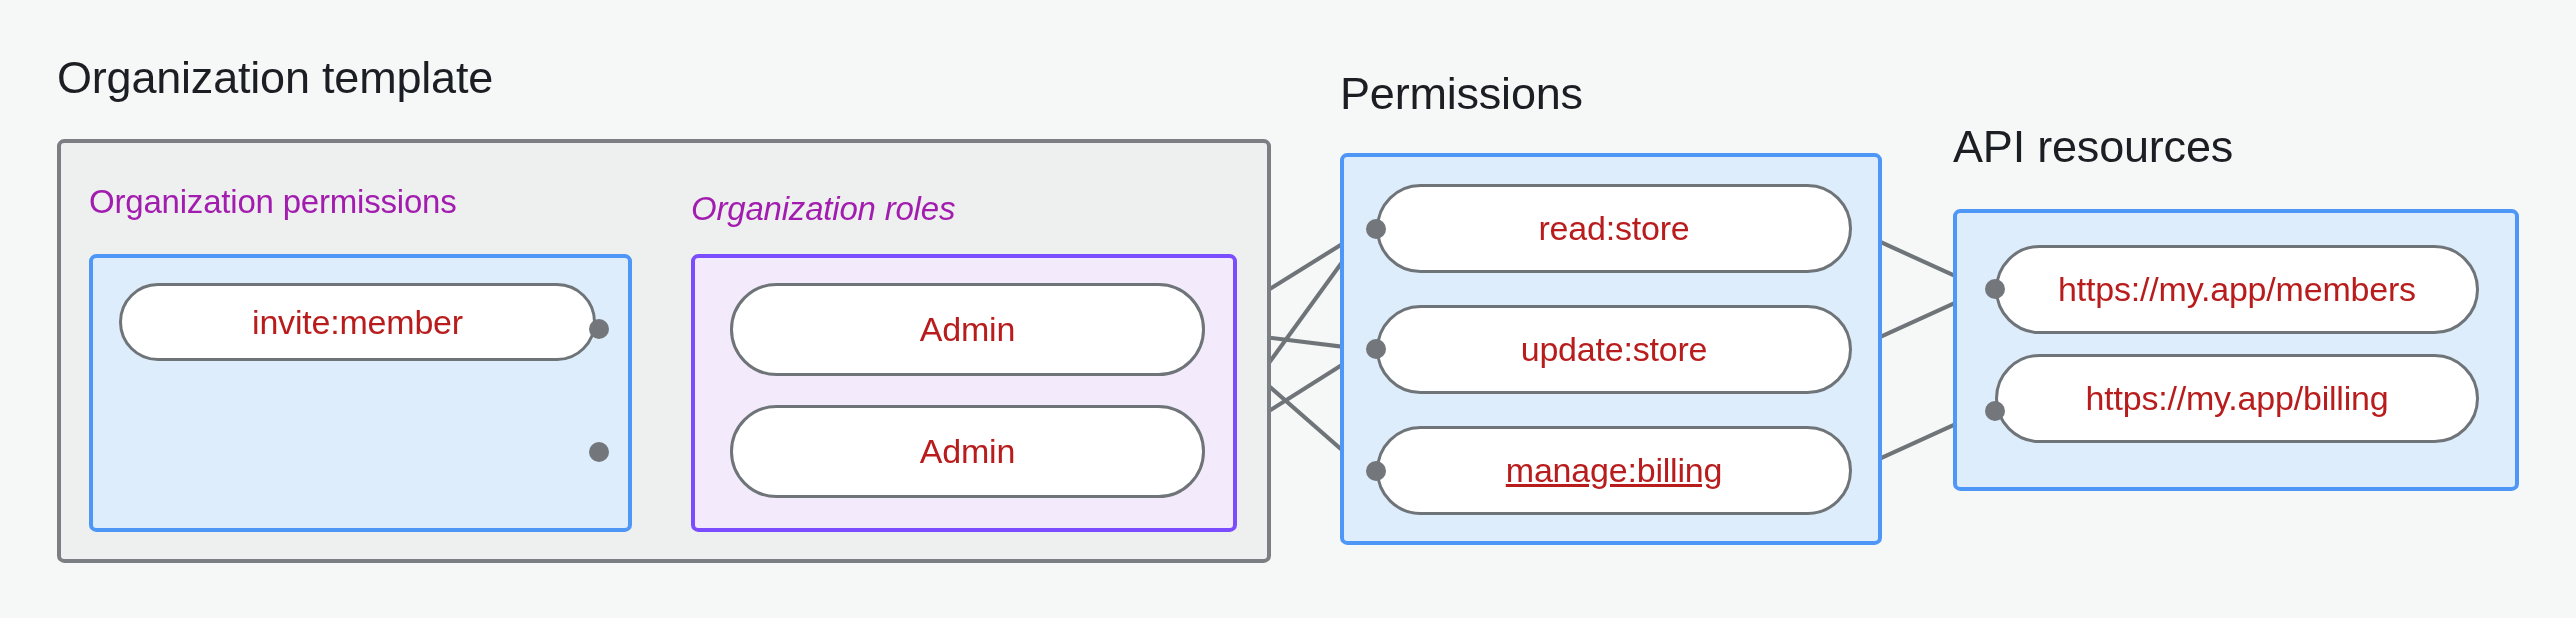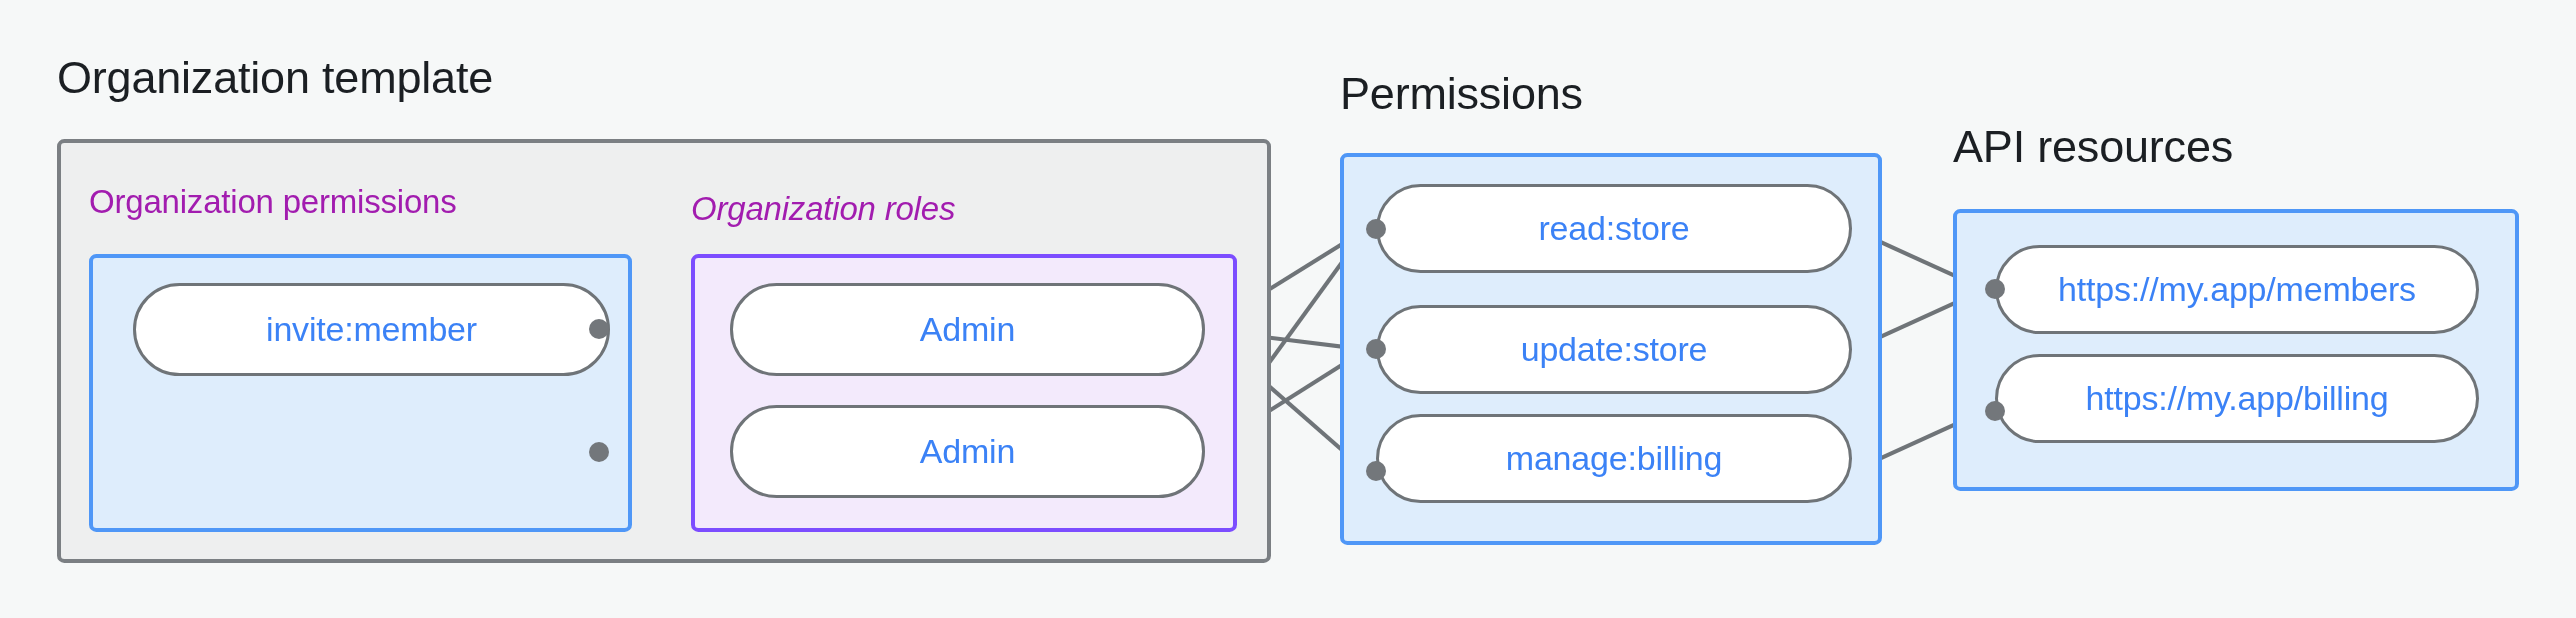--- a/index.html
+++ b/index.html
@@ -44,21 +44,21 @@
   
   .pill {
     position: absolute;
     background: #ffffff;
     border: 3.7px solid #6f7478;
     border-radius: 47px;
     display: flex;
     align-items: center;
     justify-content: center;
     font-size: 34px;
-    color: #3b82f6;
+    color: #b91c1c;
     letter-spacing: -0.2px;
     white-space: nowrap;
   }
 
   
   .handle {
     position: absolute;
     width: 20px;
     height: 20px;
     border-radius: 50%;
@@ -106,21 +106,21 @@
   </svg>
 
   <div class="group-title" style="left:57px; top:55px;">Organization template</div>
 
   <div class="box box-outer" style="left:57px; top:139px; width:1214px; height:424px;"></div>
 
   <div class="sub-title" style="left:89px; top:185px;">Organization permissions</div>
 
   <div class="box box-blue" style="left:89px; top:254px; width:543px; height:278px;"></div>
 
-  <div class="pill" style="left:133px; top:283px; width:477px; height:93px;">
+  <div class="pill" style="left:119px; top:283px; width:477px; height:78px;">
     <span>invite:member</span>
   </div>
   <div class="handle" style="left:589px; top:319px;"></div>
 
   <div class="handle" style="left:589px; top:442px;"></div>
 
   <div class="sub-title" style="left:691px; top:192px;font-style:italic;">Organization roles</div>
 
   <div class="box box-purple" style="left:691px; top:254px; width:546px; height:278px;"></div>
 
@@ -139,21 +139,21 @@
   <div class="pill" style="left:1376px; top:184px; width:476px; height:89px;">
     <span>read:store</span>
   </div>
   <div class="handle" style="left:1366px; top:219px;"></div>
 
   <div class="pill" style="left:1376px; top:305px; width:476px; height:89px;text-align:center;">
     <span>update:store</span>
   </div>
   <div class="handle" style="left:1366px; top:339px;"></div>
 
-  <div class="pill" style="left:1376px; top:414px; width:476px; height:89px;">
+  <div class="pill" style="left:1376px; top:426px; width:476px; height:89px;text-decoration:underline;">
     <span>manage:billing</span>
   </div>
   <div class="handle" style="left:1366px; top:461px;"></div>
 
   <div class="group-title" style="left:1953px; top:124px;text-align:right;">API resources</div>
 
   <div class="box box-blue" style="left:1953px; top:209px; width:566px; height:282px;"></div>
 
   <div class="pill" style="left:1995px; top:245px; width:484px; height:89px;">
     <span>https://my.app/members</span>

